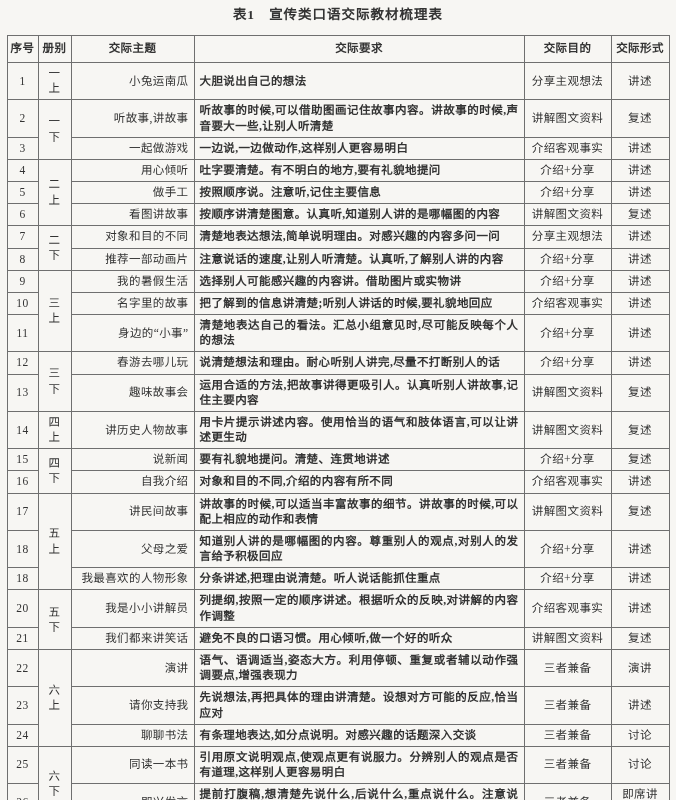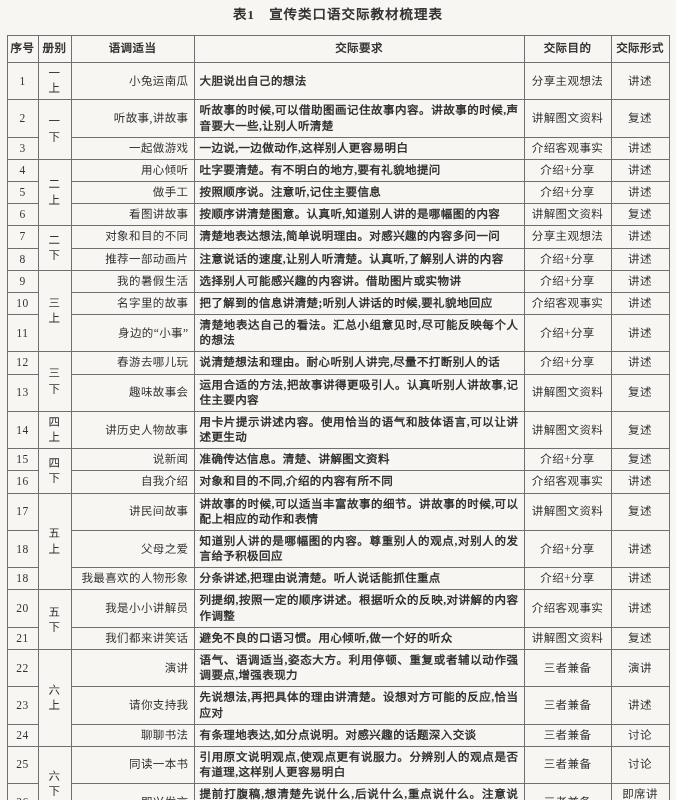--- a/index.html
+++ b/index.html
@@ -77,21 +77,21 @@
       <col style="width:33px">
       <col style="width:123px">
       <col style="width:330px">
       <col style="width:87px">
       <col style="width:58px">
     </colgroup>
     <thead>
       <tr>
           <th>序号</th>
           <th>册别</th>
-          <th>语调适当</th>
+          <th>交际主题</th>
           <th>交际要求</th>
           <th>交际目的</th>
           <th>交际形式</th>
         </tr>
     </thead>
     <tbody>
         <tr>
           <td class="c-center">1</td>
           <td class="c-center">一上</td>
           <td class="c-left">小兔运南瓜</td>
@@ -193,21 +193,21 @@
           <td class="c-center">四上</td>
           <td class="c-left">讲历史人物故事</td>
           <td class="c-left c-req">用卡片提示讲述内容。使用恰当的语气和肢体语言,可以让讲述更生动</td>
           <td class="c-center">讲解图文资料</td>
           <td class="c-center">复述</td>
         </tr>
         <tr>
           <td class="c-center">15</td>
           <td class="c-center" rowspan="2">四下</td>
           <td class="c-left">说新闻</td>
-          <td class="c-left c-req">准确传达信息。清楚、讲解图文资料</td>
+          <td class="c-left c-req">要有礼貌地提问。清楚、连贯地讲述</td>
           <td class="c-center">介绍+分享</td>
           <td class="c-center">复述</td>
         </tr>
         <tr>
           <td class="c-center">16</td>
           <td class="c-left">自我介绍</td>
           <td class="c-left c-req">对象和目的不同,介绍的内容有所不同</td>
           <td class="c-center">介绍客观事实</td>
           <td class="c-center">讲述</td>
         </tr>

